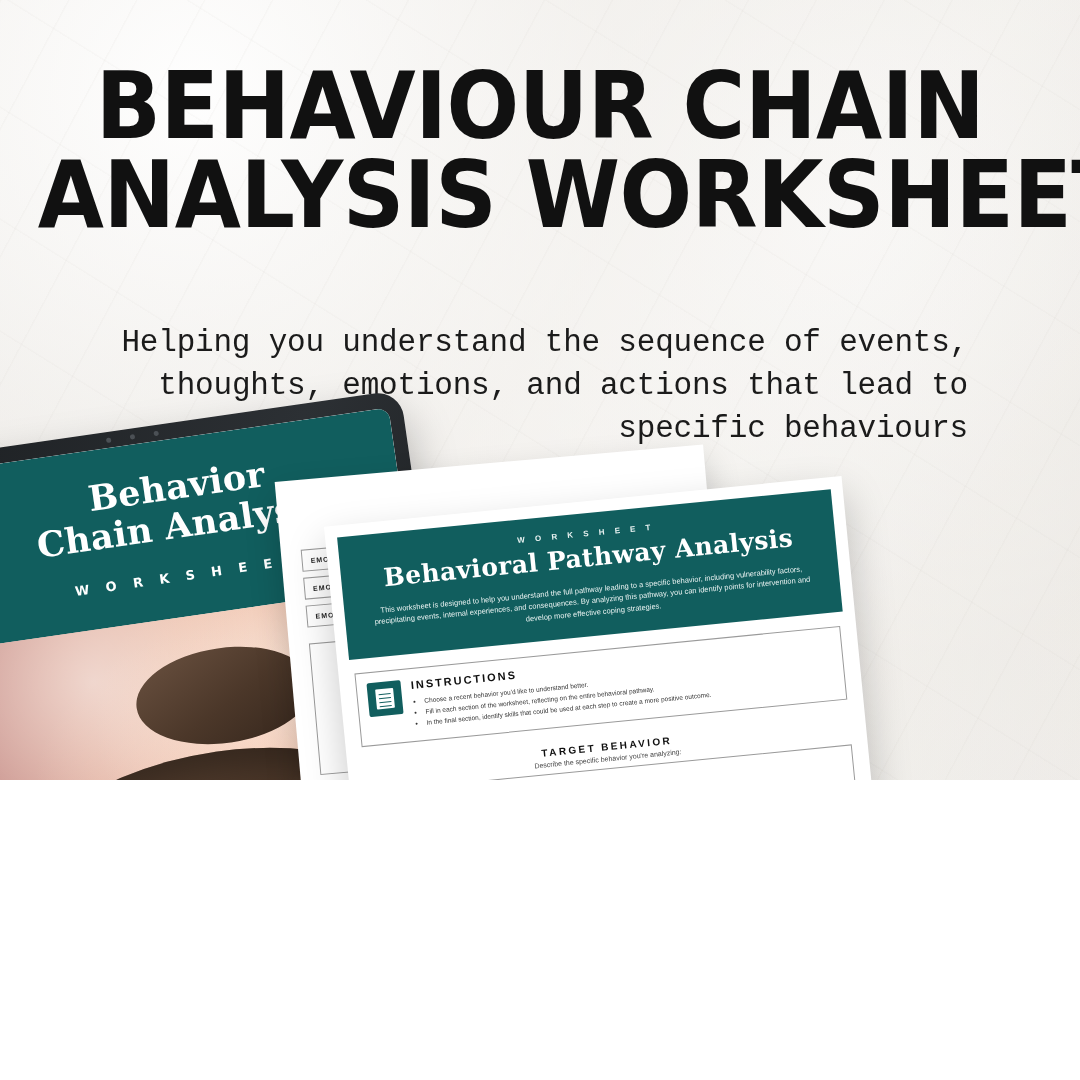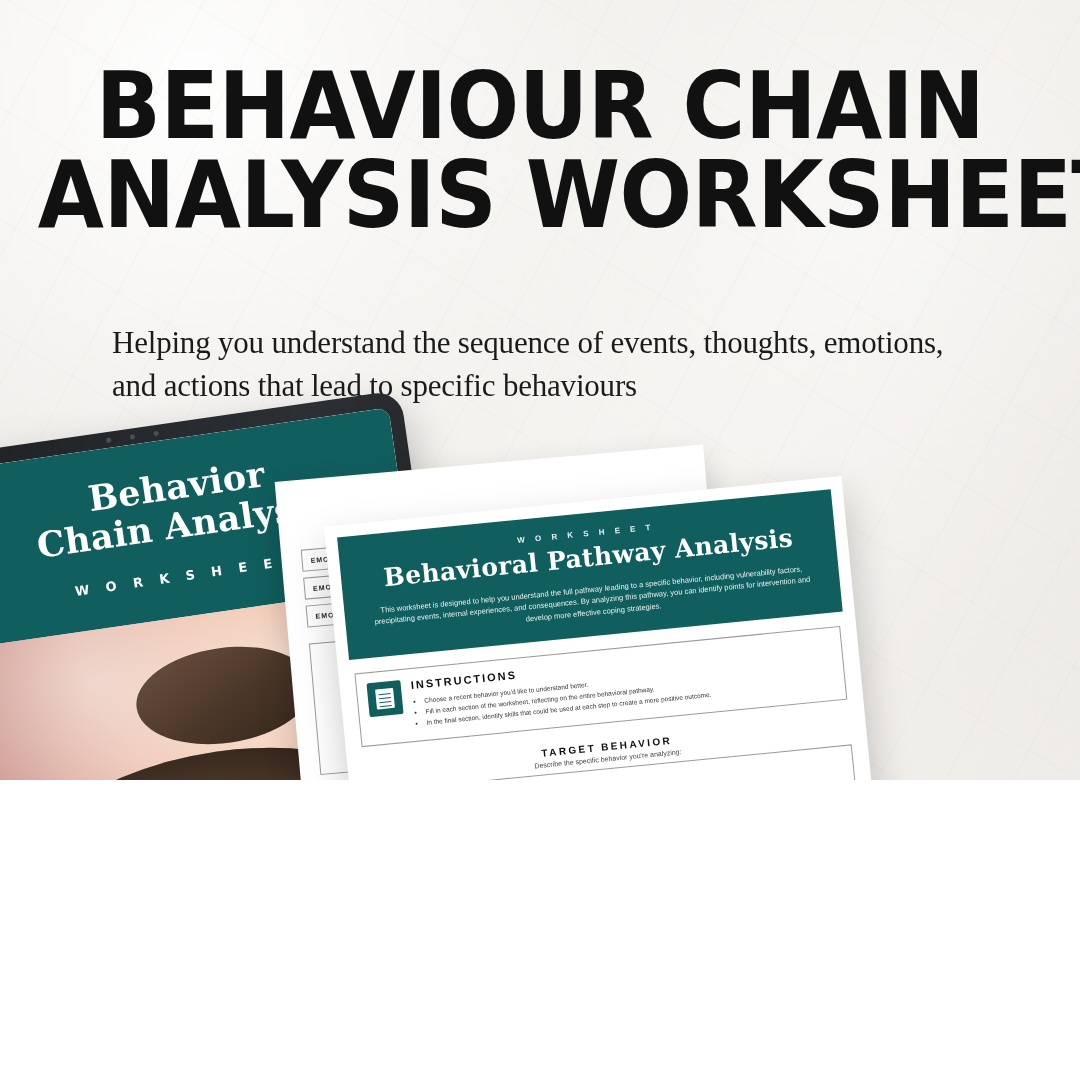--- a/index.html
+++ b/index.html
@@ -49,22 +49,22 @@
     transform: scaleX(0.93);
     transform-origin: 50% 0;
   }
   .headline .l1, .headline .l2 { display: block; white-space: nowrap; }
 
   .subhead {
     position: absolute;
     top: 322px;
     left: 112px;
     width: 856px;
-    text-align: left;
-    font-family: Liberation Serif, serif;
+    text-align: right;
+    font-family: Liberation Mono, monospace;
     font-size: 31px;
     line-height: 1.38;
     color: #1b1b1b;
     letter-spacing: -0.2px;
   }
 
   
   .tablet {
     position: absolute;
     left: -22px;

